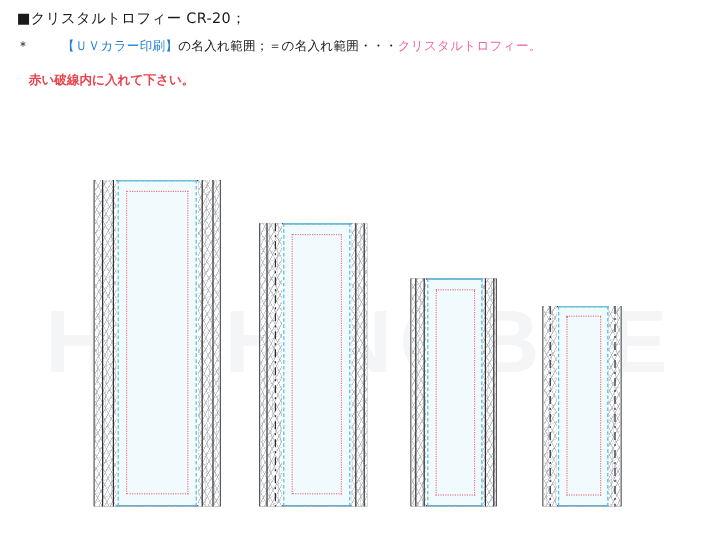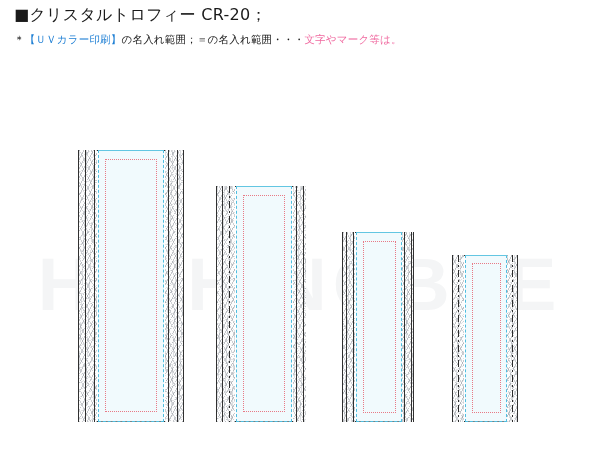--- a/index.html
+++ b/index.html
@@ -8,30 +8,30 @@
     background:#ffffff;
     font-family:"Liberation Sans", sans-serif;
     overflow:hidden;
     position:relative;
   }
   #stage{position:absolute;left:0;top:0;width:600px;height:450px;}
 
   
   .hdr{position:absolute;left:14px;top:8px;width:560px;}
   .line1{
-    font-size:16px;color:#1a1a1a;letter-spacing:.3px;
+    font-size:12px;color:#1a1a1a;letter-spacing:.3px;
     font-family:"DejaVu Sans","Liberation Sans",sans-serif;
     white-space:nowrap;line-height:14px;
   }
   .line2{
     margin-top:10px;font-size:10.5px;color:#1a1a1a;letter-spacing:.2px;
     font-family:"DejaVu Sans","Liberation Sans",sans-serif;
     white-space:nowrap;line-height:14px;
   }
-  .blue{color:#1e7fd4;}
+  .blue{color:#1e7fd4;margin-left:27px;}
   .pink{color:#f06aa0;}
   .note{
     margin-top:14px;color:#e8434c;font-size:10.5px;line-height:14px;
     font-family:"DejaVu Sans","Liberation Sans",sans-serif;
     font-weight:bold;
   }
   .note .l2{display:block;margin-left:10px;}
 
   
   .watermark{
@@ -92,23 +92,24 @@
 </head>
 <body>
 
 <div id="stage">
 
   <div class="watermark">HIGH NOBLE</div>
 
   <div class="hdr">
     <div class="line1">■クリスタルトロフィー CR-20；</div>
     <div class="line2">
-      <span>＊</span><span class="blue">【ＵＶカラー印刷】</span><span>の名入れ範囲；＝の名入れ範囲・・・</span><span class="pink">文字やマーク等は。</span>
+      <span>＊</span><span class="blue">【ＵＶカラー印刷】</span><span>の名入れ範囲；＝の名入れ範囲・・・</span><span class="pink">クリスタルトロフィー。</span>
     </div>
     <div class="note">
+      <span class="l2">赤い破線内に入れて下さい。</span>
     </div>
   </div>
 
   <div id="figures">
       <div class="shape" style="left: 78px; top: 150px; width: 106px; height: 272px;">
         <div class="body"></div>
         <div class="texshade" style="left: 1px; width: 18px;"></div>
         <div class="tex" style="left: 1px; width: 18px;"></div>
         <div class="texshade" style="left: 87px; width: 18px;"></div>
         <div class="tex" style="left: 87px; width: 18px;"></div>

